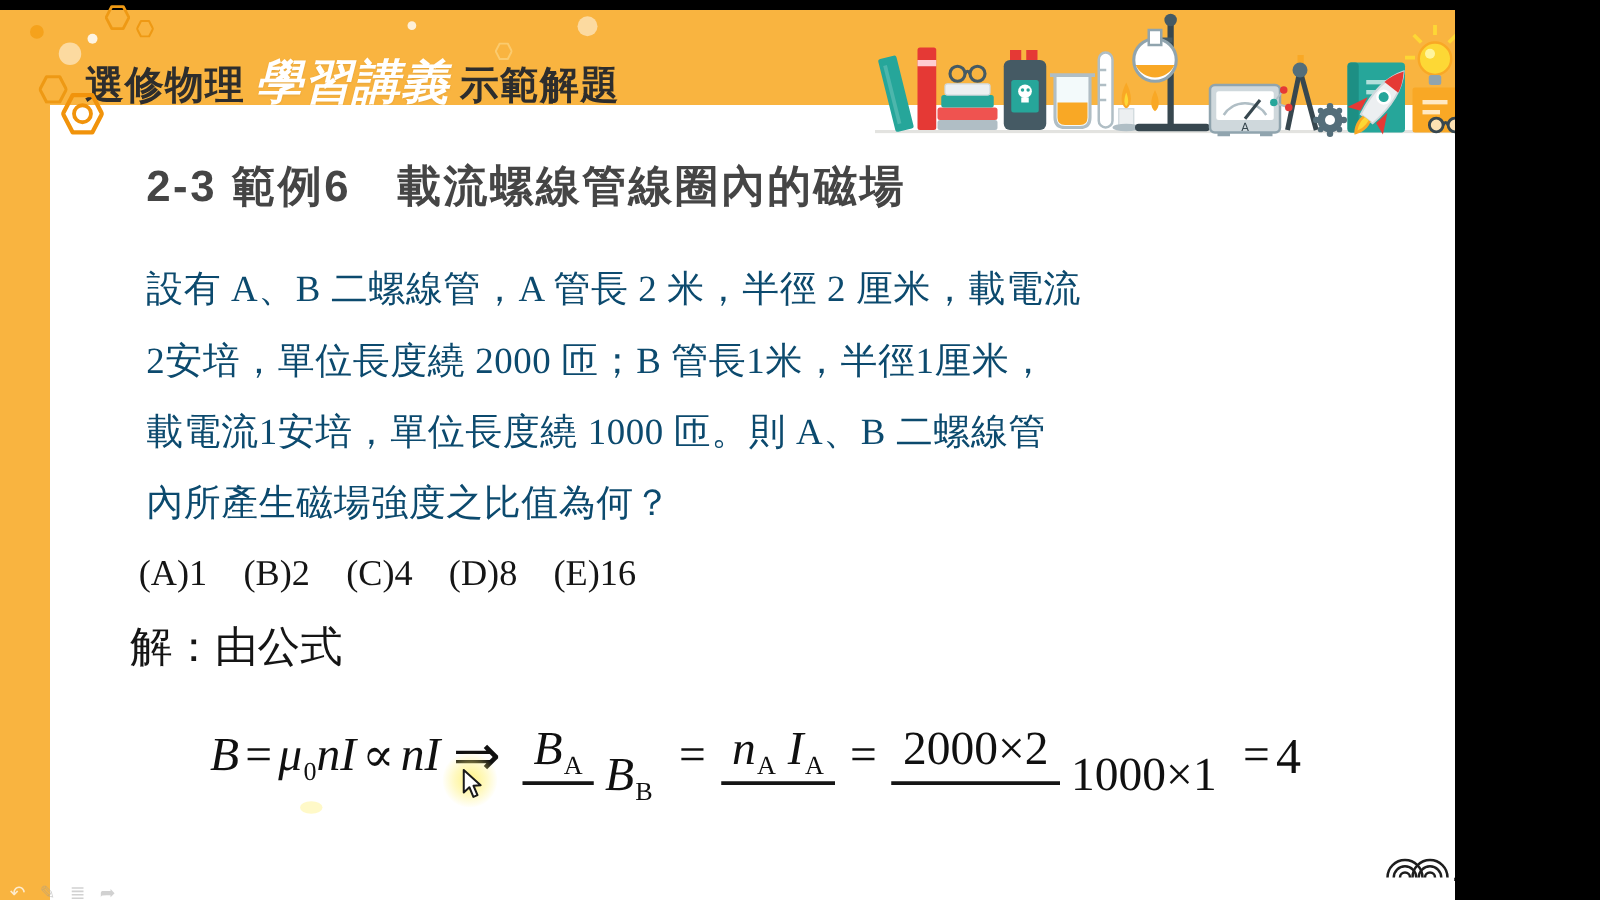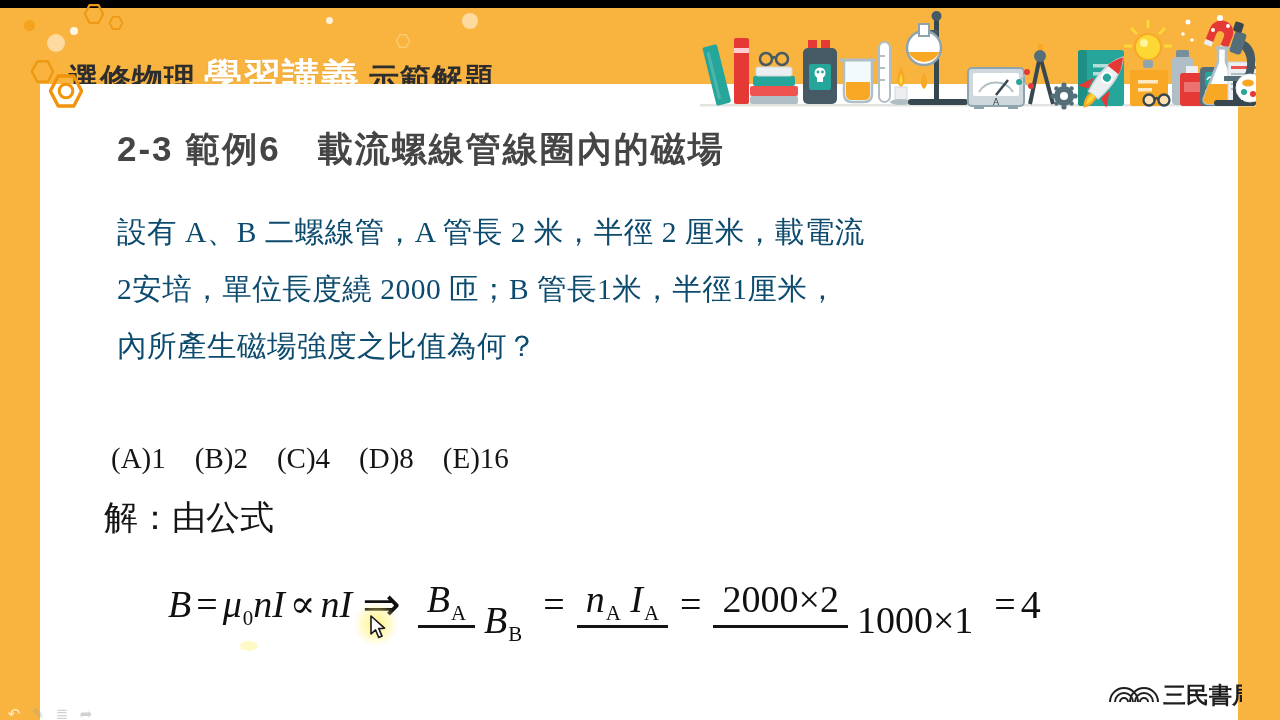--- a/index.html
+++ b/index.html
@@ -1,25 +1,25 @@
 <!DOCTYPE html>
 <html><head>
 <meta charset="utf-8">
 <style>
   html,body{margin:0;padding:0;background:#000;}
-  .page{position:relative;width:1280px;height:720px;overflow:hidden;background:#000;
+  .page{position:relative;width:1164px;height:720px;overflow:hidden;background:#000;
         font-family:"Liberation Serif","DejaVu Serif",serif;}
   .stage{position:absolute;left:0;top:8px;right:0;bottom:0;background:#F9B440;}
   .sheet{position:absolute;left:40px;top:76px;width:1198px;bottom:0;background:#FFFFFF;}
 
   
   .hdr{position:absolute;left:68px;top:28px;display:flex;align-items:baseline;
        font-family:"Liberation Sans","DejaVu Sans",sans-serif;white-space:nowrap;}
   .hdr .h1{font-size:31px;font-weight:600;color:#2D2D2D;letter-spacing:1px;}
-  .hdr .h2{font-size:38px;font-weight:800;color:#FFFFFF;margin:16px 8px;
+  .hdr .h2{font-size:38px;font-weight:800;font-style:italic;color:#FFFFFF;margin:4px 8px;
            letter-spacing:1px;text-shadow:0 1px 2px rgba(0,0,0,.08);}
 
   
   .deco{position:absolute;pointer-events:none;}
   .dot{border-radius:50%;}
 
   
   .title{position:absolute;left:117px;top:118px;font-size:35px;font-weight:700;color:#454545;
          letter-spacing:2px;font-family:"Liberation Sans","DejaVu Sans",sans-serif;white-space:nowrap;}
   .para{position:absolute;left:117px;top:196px;font-size:29.5px;color:#0c4a6e;line-height:57px;
@@ -281,20 +281,21 @@
         <circle cx="544" cy="82" r="3" fill="#26A69A"></circle>
           <circle cx="553" cy="84" r="3" fill="#E53935"></circle>
       </g>
     </svg>
 
     <div class="title">2-3 範例6　載流螺線管線圈內的磁場</div>
 
     <div class="para">
       <div>設有 A、B 二螺線管，A 管長 2 米，半徑 2 厘米，載電流</div>
       <div>2安培，單位長度繞 2000 匝；B 管長1米，半徑1厘米，</div>
+      <div>載電流1安培，單位長度繞 1000 匝。則 A、B 二螺線管</div>
       <div>內所產生磁場強度之比值為何？</div>
     </div>
 
     <div class="options">(A)1　(B)2　(C)4　(D)8　(E)16</div>
     <div class="sol">解：由公式</div>
 
     <div class="formula">
       <span class="var">B</span>
       <span class="sp">=</span>
       <span><span class="var">μ</span><span class="ss">0</span></span>

